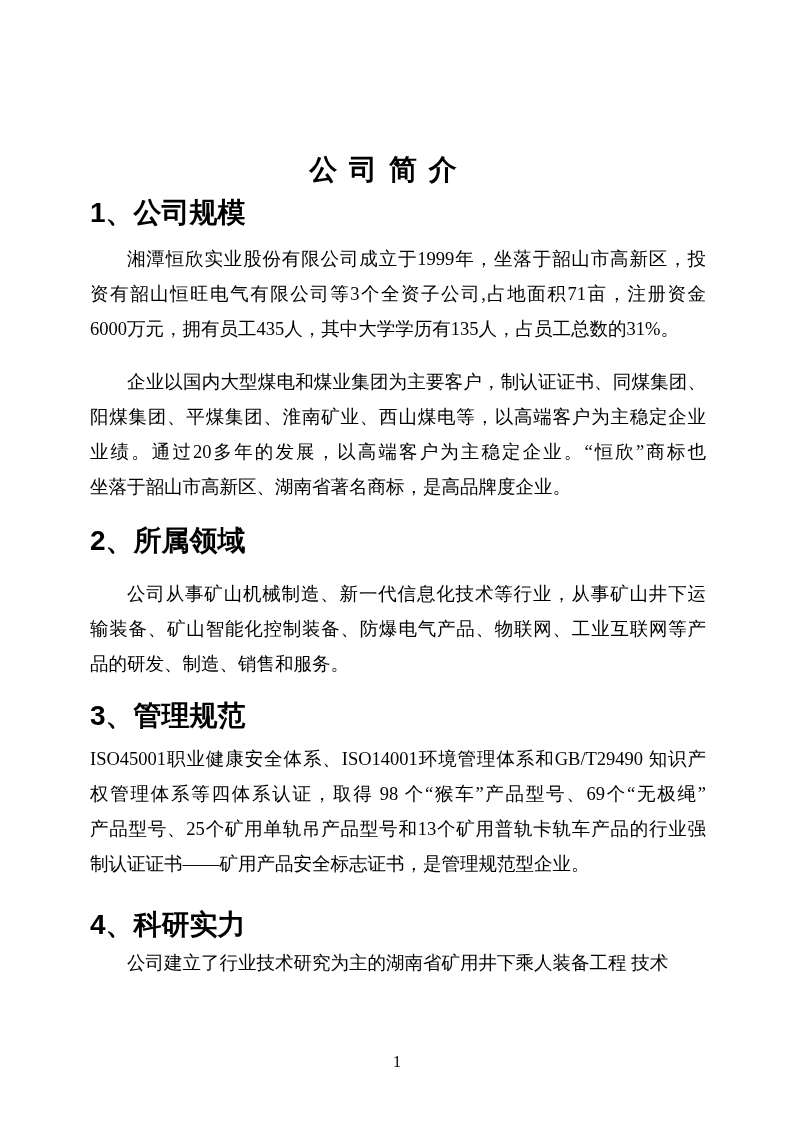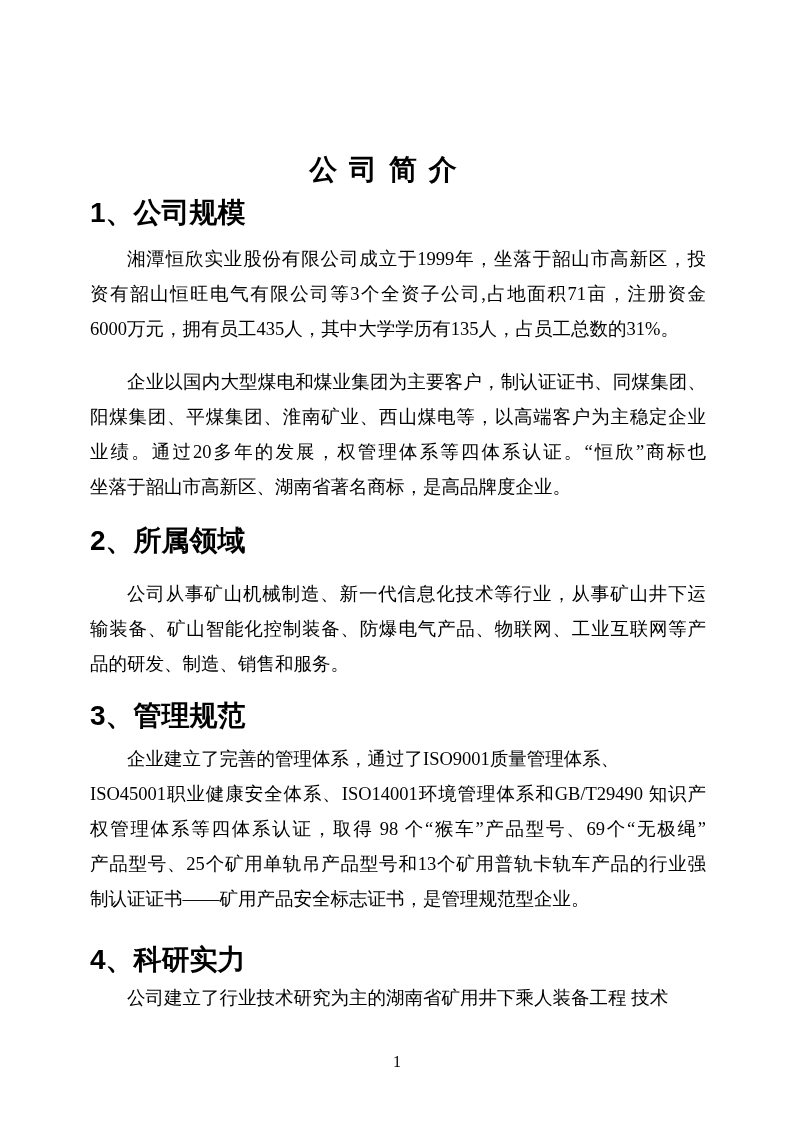--- a/index.html
+++ b/index.html
@@ -71,36 +71,35 @@
       <section class="sec sec-1">
         <div class="heading">1、公司规模</div>
         <div class="para">
           <div class="line ind j">湘潭恒欣实业股份有限公司成立于1999年，坐落于韶山市高新区，投</div>
           <div class="line j">资有韶山恒旺电气有限公司等3个全资子公司,占地面积71亩，注册资金</div>
           <div class="line">6000万元，拥有员工435人，其中大学学历有135人，占员工总数的31%。</div>
         </div>
         <div class="para">
           <div class="line ind j">企业以国内大型煤电和煤业集团为主要客户，制认证证书、同煤集团、</div>
           <div class="line j">阳煤集团、平煤集团、淮南矿业、西山煤电等，以高端客户为主稳定企业</div>
-          <div class="line j">业绩。通过20多年的发展，权管理体系等四体系认证。“恒欣”商标也</div>
+          <div class="line j">业绩。通过20多年的发展，以高端客户为主稳定企业。“恒欣”商标也</div>
           <div class="line">坐落于韶山市高新区、湖南省著名商标，是高品牌度企业。</div>
         </div>
       </section>
       <section class="sec sec-2">
         <div class="heading">2、所属领域</div>
         <div class="para">
           <div class="line ind j">公司从事矿山机械制造、新一代信息化技术等行业，从事矿山井下运</div>
           <div class="line j">输装备、矿山智能化控制装备、防爆电气产品、物联网、工业互联网等产</div>
           <div class="line">品的研发、制造、销售和服务。</div>
         </div>
       </section>
       <section class="sec sec-3">
         <div class="heading">3、管理规范</div>
         <div class="para">
-          <div class="line ind">企业建立了完善的管理体系，通过了ISO9001质量管理体系、</div>
           <div class="line j">ISO45001职业健康安全体系、ISO14001环境管理体系和GB/T29490 知识产</div>
           <div class="line j">权管理体系等四体系认证，取得 98 个“猴车”产品型号、69个“无极绳”</div>
           <div class="line j">产品型号、25个矿用单轨吊产品型号和13个矿用普轨卡轨车产品的行业强</div>
           <div class="line">制认证证书——矿用产品安全标志证书，是管理规范型企业。</div>
         </div>
       </section>
       <section class="sec sec-4">
         <div class="heading">4、科研实力</div>
         <div class="para">
           <div class="line ind">公司建立了行业技术研究为主的湖南省矿用井下乘人装备工程 技术</div>

